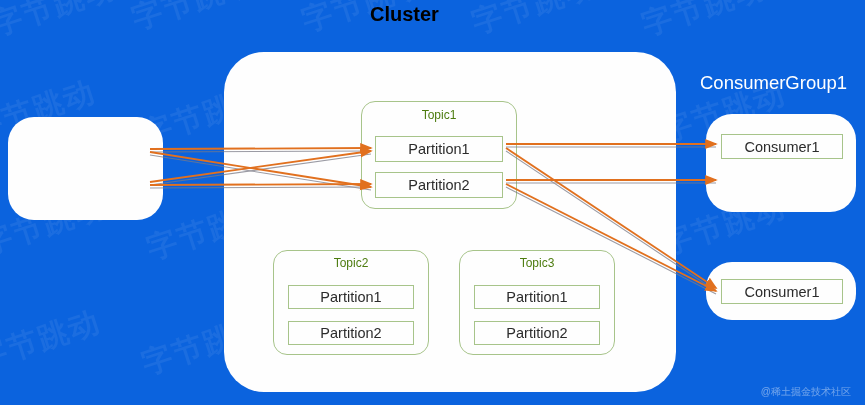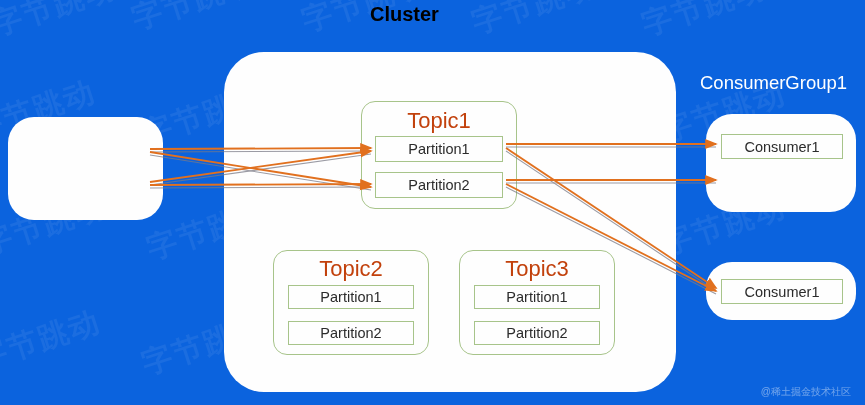--- a/index.html
+++ b/index.html
@@ -71,22 +71,22 @@
     position: absolute;
     background: #fefefe;
     border: 1px solid #a7c48a;
     border-radius: 14px;
     box-sizing: border-box;
   }
   .topic-title {
     position: absolute;
     left: 0; right: 0;
     text-align: center;
-    color: #c2410c;
-    font-size: 22px;
+    color: #4d7c0f;
+    font-size: 12px;
     white-space: nowrap;
   }
 
   
   .cluster-title {
     position: absolute;
     color: #000000;
     font-size: 20px;
     font-weight: 700;
     white-space: nowrap;

